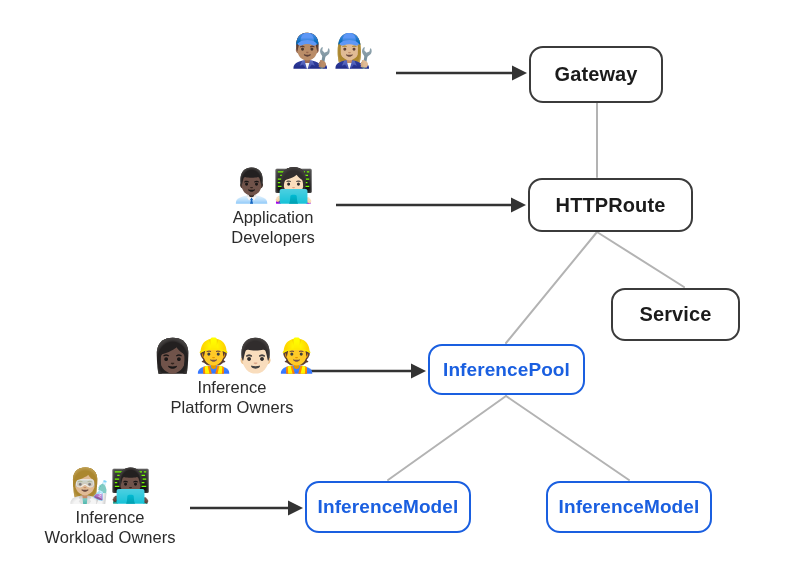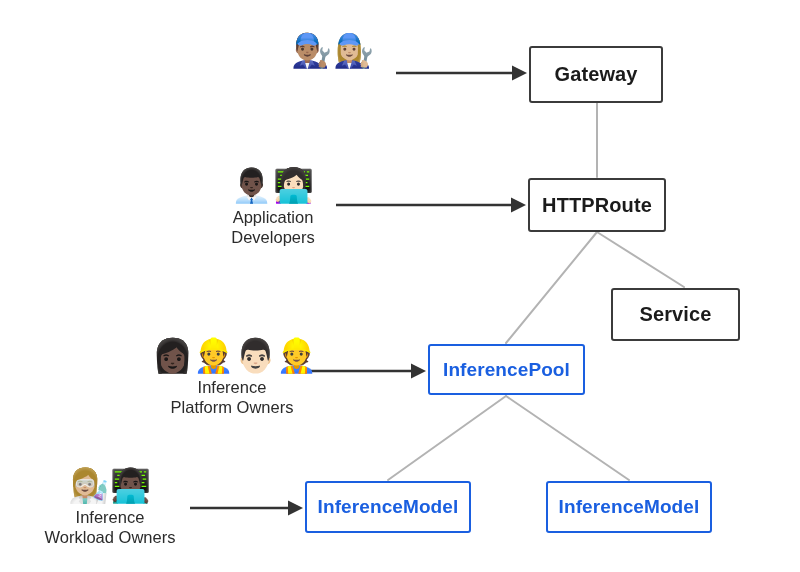--- a/index.html
+++ b/index.html
@@ -25,21 +25,21 @@
     height: 572px;
     pointer-events: none;
   }
   .node {
     position: absolute;
     box-sizing: border-box;
     display: flex;
     align-items: center;
     justify-content: center;
     background: #ffffff;
-    border-radius: 3px;
+    border-radius: 14px;
     font-weight: bold;
     letter-spacing: 0.1px;
     z-index: 3;
   }
   .node.dark {
     border: 2px solid #3b3b3b;
     color: #1b1b1b;
     font-size: 20px;
   }
   .node.blue {
@@ -92,21 +92,21 @@
       <g>
         <line x1="190" y1="508" x2="290" y2="508" stroke="#333333" stroke-width="2.6"></line>
         <polygon points="303,508 288,500.5 288,515.5" fill="#333333"></polygon>
       </g>
     </svg>
 
   <div id="nodes-layer">
       <div class="node dark" style="left: 529px; top: 46px; width: 134px; height: 57px;">
         <span>Gateway</span>
       </div>
-      <div class="node dark" style="left: 528px; top: 178px; width: 138px; height: 54px;">
+      <div class="node dark" style="left: 528px; top: 178px; width: 165px; height: 54px;">
         <span>HTTPRoute</span>
       </div>
       <div class="node dark" style="left: 611px; top: 288px; width: 129px; height: 53px;">
         <span>Service</span>
       </div>
       <div class="node blue" style="left: 428px; top: 344px; width: 157px; height: 51px;">
         <span>InferencePool</span>
       </div>
       <div class="node blue" style="left: 305px; top: 481px; width: 166px; height: 52px;">
         <span>InferenceModel</span>

